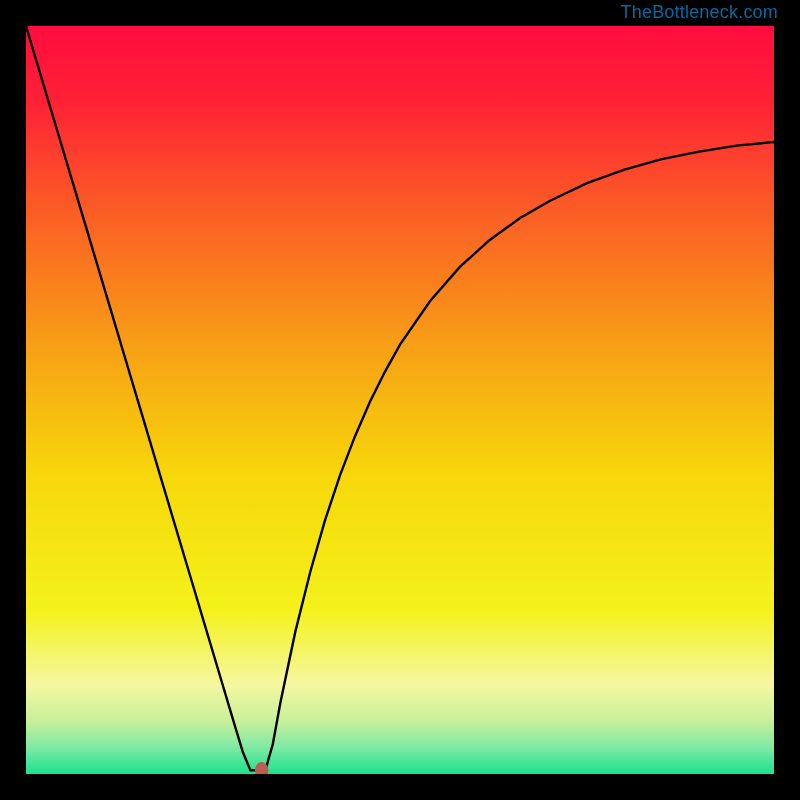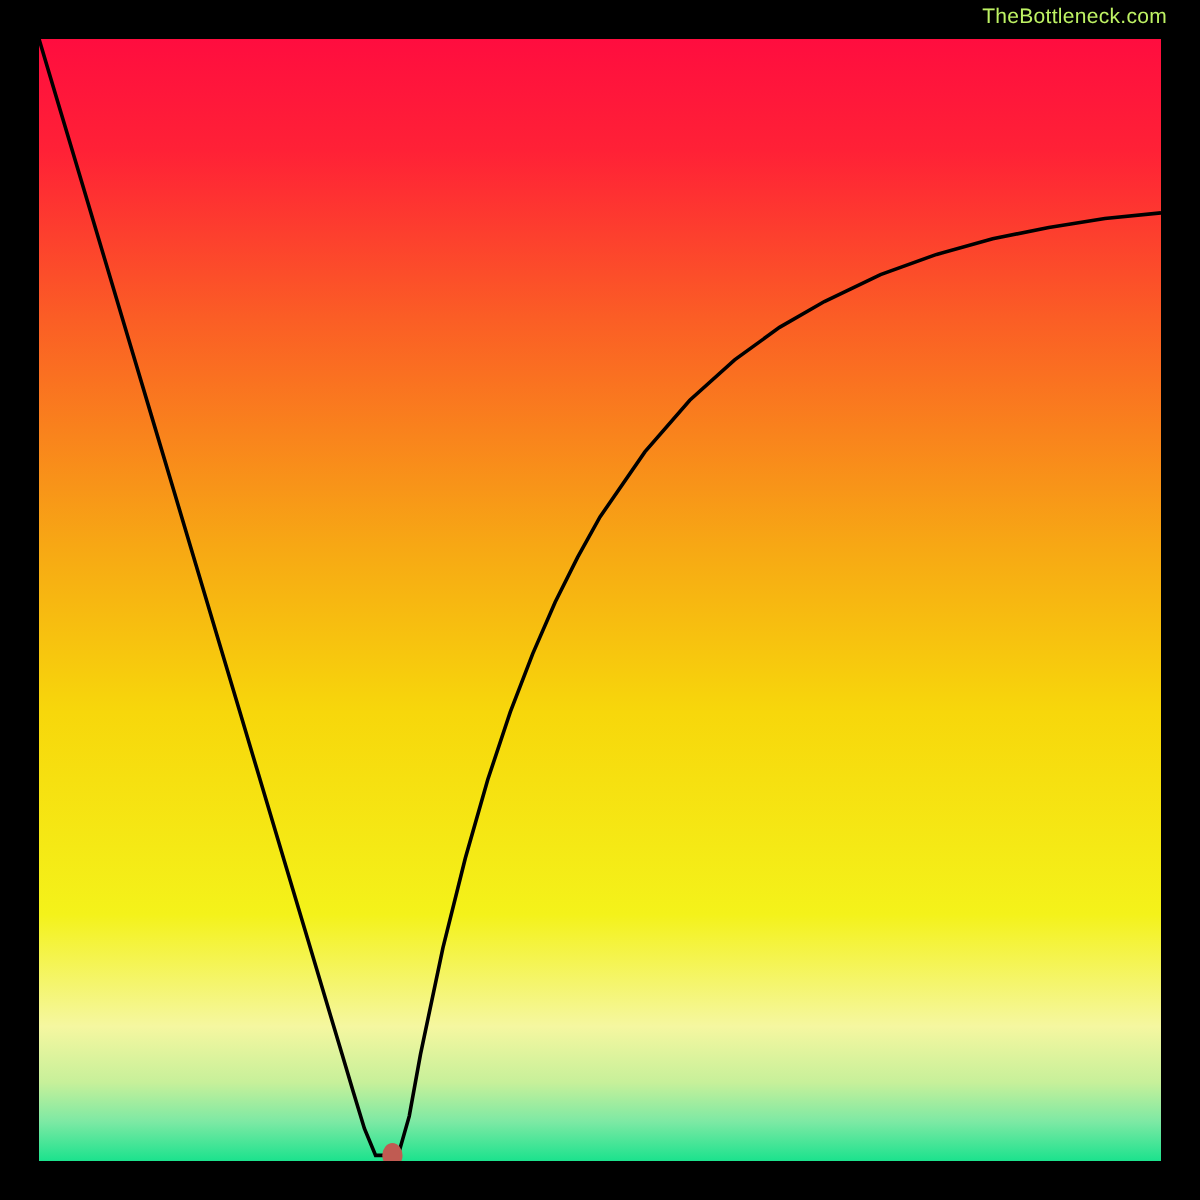--- a/index.html
+++ b/index.html
@@ -14,22 +14,22 @@
   .wrap {
     position: relative;
     width: 800px;
     height: 800px;
     background: #000;
   }
   .watermark {
     position: absolute;
     top: 2px;
     right: 22px;
-    color: #bef264;
-    font-size: 14px;
+    color: #0369a1;
+    font-size: 18px;
     font-weight: 500;
     letter-spacing: 0.2px;
   }
   .plot {
     position: absolute;
     left: 26px;
     top: 26px;
     width: 748px;
     height: 748px;
   }

